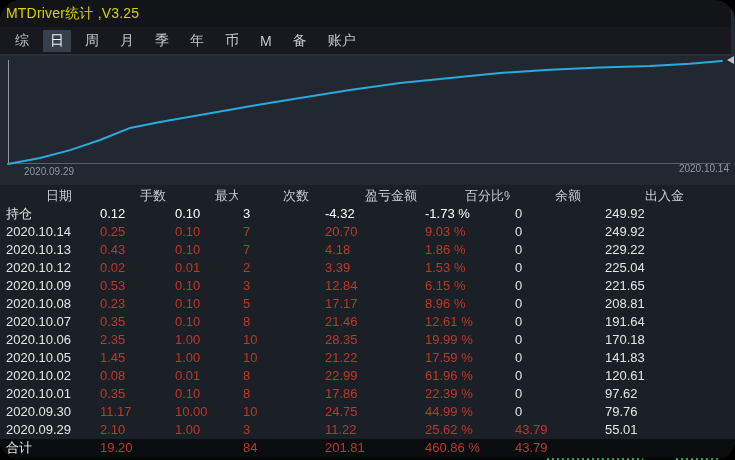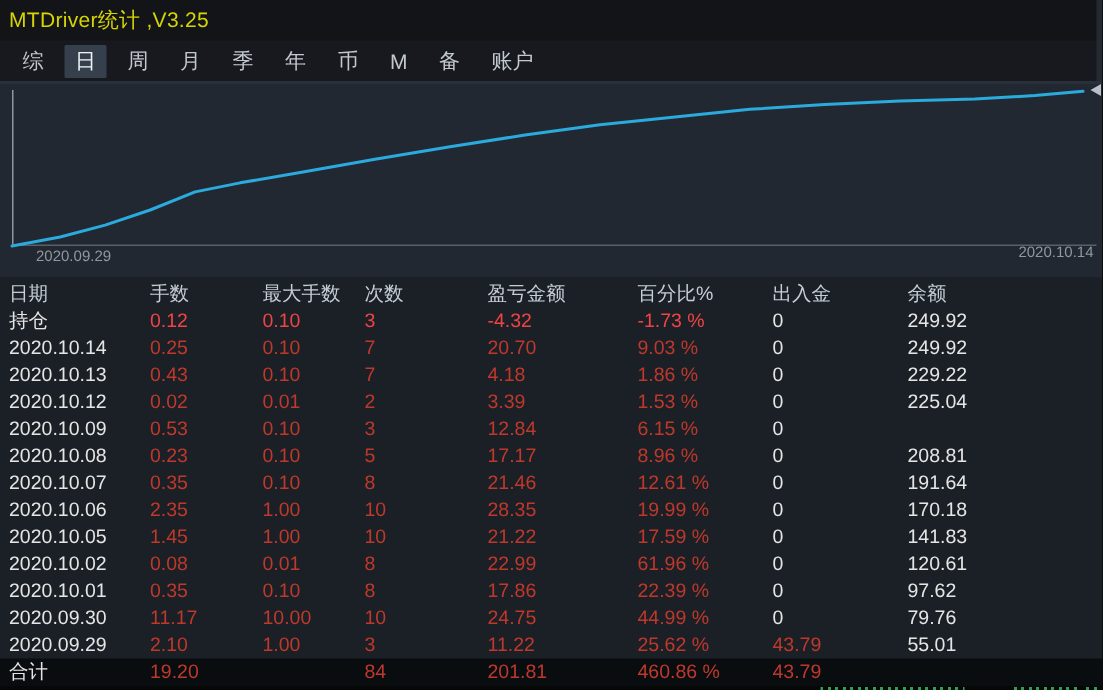--- a/index.html
+++ b/index.html
@@ -1,19 +1,19 @@
 <!DOCTYPE html>
 <html><head>
 <meta charset="utf-8">
 <style>
   * { margin:0; padding:0; box-sizing:border-box; }
   html,body { background:#000; }
   .app {
     position:relative; width:735px; height:460px; overflow:hidden;
-    background:#14171b; font-family:"Liberation Sans", sans-serif;
+    background:#14171b; font-family:"Liberation Sans", sans-serif;border-radius:21px;
     -webkit-font-smoothing:antialiased;
   }
   .titlebar { height:27px; background:#121417; padding-left:6px; display:flex; align-items:center; }
   .title { color:#d6d404; font-size:14px; letter-spacing:0.2px; }
   .tabbar { height:27px; background:#17191e; display:flex; align-items:center; padding-left:8px; gap:7px; }
   .tab { color:#c2c8cf; font-size:14px; padding:2px 7px; cursor:default; }
   .tab.selected { background:#35404c; color:#eef2f5; border-radius:1px; }
   .sep { height:2px; background:#2a3039; }
   .chart { position:relative; height:129px; background:#222831; }
   .chart svg { position:absolute; left:0; top:0; }
@@ -24,24 +24,24 @@
             border-top:4px solid transparent; border-bottom:4px solid transparent;
             border-right:7px solid #b9c0c8; }
   .edge { position:absolute; right:0; top:0; width:4px; height:54px; background:#242a32; }
   .tablewrap { height:272px; background:#1b2026; }
   .trow { display:grid; grid-template-columns:95px 75px 68px 82px 100px 90px 90px 135px;
           height:18px; line-height:18px; }
   .trow.thead { height:20px; line-height:21px; }
   .trow.total { background:#0a0d10; }
   .cell { padding-left:5px; font-size:13px; color:#ccd1d7; white-space:nowrap; overflow:hidden; }
   .cell:first-child { padding-left:6px; }
-  .c-h { color:#c6cdd5; }
+  .c-h { color:#c6cdd5;margin-left:40px; }
   .c-w { color:#e5e5e5; }
   .c-r { color:#be382b; }
-  .c-g { color:#ef4444; }
+  .c-g { color:#ffffff; }
   .bottomstrip { position:relative; height:5px; background:#060707; }
   .ticks { position:absolute; top:1px; height:4px;
            background:repeating-linear-gradient(90deg,#2f9e4a 0 2px, transparent 2px 5px); }
   .t1 { left:547px; width:96px; }
   .t2 { left:676px; width:42px; }
   .t3 { left:724px; width:8px; }
 </style>
 </head>
 <body>
 
@@ -78,22 +78,22 @@
   </div>
 
   <div class="tablewrap">
       <div class="trow thead">
         <div class="cell c-h">日期</div>
         <div class="cell c-h">手数</div>
         <div class="cell c-h">最大手数</div>
         <div class="cell c-h">次数</div>
         <div class="cell c-h">盈亏金额</div>
         <div class="cell c-h">百分比%</div>
+        <div class="cell c-h">余额</div>
         <div class="cell c-h">出入金</div>
-        <div class="cell c-h">余额</div>
       </div>
       <div class="trow">
         <div class="cell c-w">持仓</div>
         <div class="cell c-g">0.12</div>
         <div class="cell c-g">0.10</div>
         <div class="cell c-g">3</div>
         <div class="cell c-g">-4.32</div>
         <div class="cell c-g">-1.73 %</div>
         <div class="cell c-w">0</div>
         <div class="cell c-w">249.92</div>
@@ -129,20 +129,21 @@
         <div class="cell c-w">225.04</div>
       </div>
       <div class="trow">
         <div class="cell c-w">2020.10.09</div>
         <div class="cell c-r">0.53</div>
         <div class="cell c-r">0.10</div>
         <div class="cell c-r">3</div>
         <div class="cell c-r">12.84</div>
         <div class="cell c-r">6.15 %</div>
         <div class="cell c-w">0</div>
+        <div class="cell c-w">221.65</div>
       </div>
       <div class="trow">
         <div class="cell c-w">2020.10.08</div>
         <div class="cell c-r">0.23</div>
         <div class="cell c-r">0.10</div>
         <div class="cell c-r">5</div>
         <div class="cell c-r">17.17</div>
         <div class="cell c-r">8.96 %</div>
         <div class="cell c-w">0</div>
         <div class="cell c-w">208.81</div>

